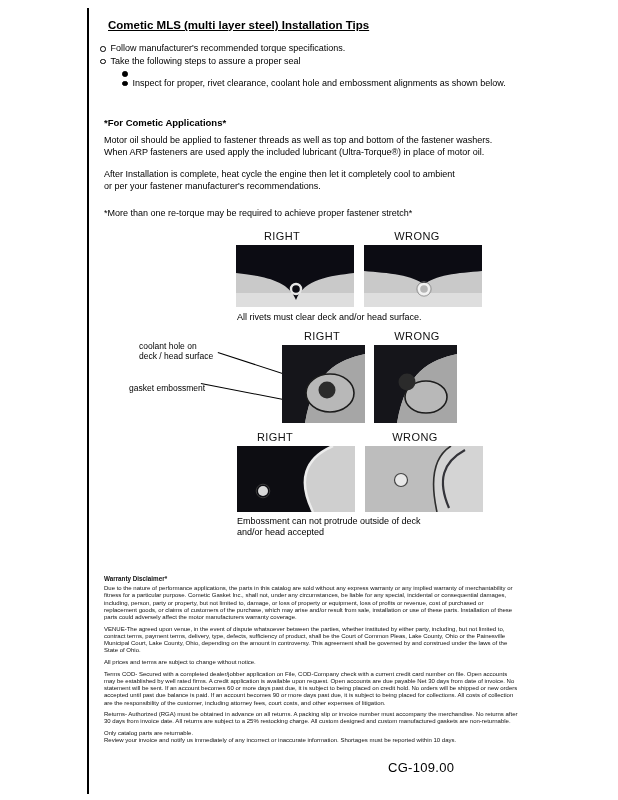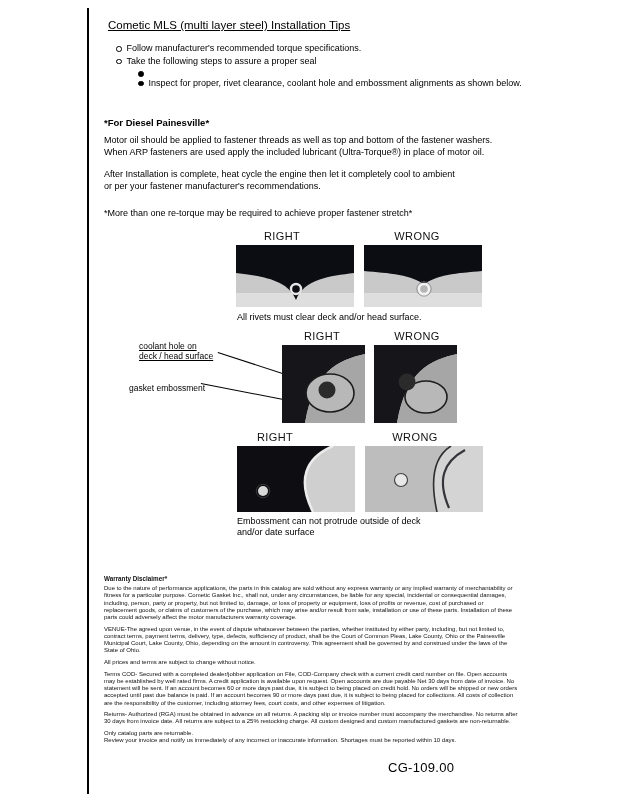--- a/index.html
+++ b/index.html
@@ -1,21 +1,21 @@
 <!DOCTYPE html>
 <html><head>
 <meta charset="utf-8">
 <style>
   html,body{margin:0;padding:0;background:#ffffff;}
   .page{position:relative;width:618px;height:800px;background:#ffffff;
         font-family:"Liberation Sans","DejaVu Sans",sans-serif;color:#000;overflow:hidden;}
   .edge-rule{position:absolute;left:87px;top:8px;width:2px;height:786px;background:#000;}
-  .title{position:absolute;left:108px;top:19px;font-size:11.5px;font-weight:normal;
+  .title{position:absolute;left:108px;top:19px;font-size:11.5px;font-weight:bold;
          text-decoration:underline;white-space:nowrap;}
-  .bullets{position:absolute;left:116px;top:42px;width:416px;font-size:9px;line-height:12.6px;}
+  .bullets{position:absolute;left:100px;top:42px;width:416px;font-size:9px;line-height:12.6px;}
   .brow{display:flex;align-items:flex-start;}
   .bmark{flex:none;width:3.5px;height:3.5px;border:1px solid #000;border-radius:50%;margin:4px 5px 0 0;}
   .sub{margin-left:22px;}
   .sub .bmark{background:#000;}
   .h-diesel{position:absolute;left:104px;top:117px;font-size:9.5px;font-weight:bold;}
   .para{position:absolute;left:104px;width:412px;font-size:9px;line-height:11.6px;}
   .p1{top:135px;} .p2{top:169px;} .note{top:208px;}
   .fig-label{position:absolute;font-size:11px;letter-spacing:.4px;text-align:center;color:#111;}
   .fig-img{position:absolute;display:block;}
   .fig-caption{position:absolute;font-size:9px;line-height:11px;color:#000;}
@@ -46,21 +46,21 @@
     </div>
     <div class="brow sub">
       <span class="bmark"></span>
     </div>
     <div class="brow sub">
       <span class="bmark"></span>
       <span>Inspect for proper, rivet clearance, coolant hole and embossment alignments as shown below.</span>
     </div>
   </div>
 
-  <div class="h-diesel">*For Diesel Painesville*</div>
+  <div class="h-diesel">*For Cometic Applications*</div>
 
   <div class="para p1">
     <div>Motor oil should be applied to fastener threads as well as top and bottom of the fastener washers.</div>
     <div>When ARP fasteners are used apply the included lubricant (Ultra-Torque®) in place of motor oil.</div>
   </div>
 
   <div class="para p2">
     <div>After Installation is complete, heat cycle the engine then let it completely cool to ambient</div>
     <div>or per your fastener manufacturer's recommendations.</div>
   </div>
@@ -83,21 +83,21 @@
     <path d="M0,0 H118 V26 C94,28 70,30 60,40 C50,30 24,28 0,26 Z" fill="#0c0c13"></path>
     <circle cx="60" cy="44" r="7.2" fill="none" stroke="#8a8a8a" stroke-width="0.8"></circle>
     <circle cx="60" cy="44" r="5" fill="#b5b5b5" stroke="#f2f2f2" stroke-width="2.4"></circle>
   </svg>
 
   <div class="fig-caption" style="left:237px;top:312px;">All rivets must clear deck and/or head surface.</div>
 
   <div class="fig-label" style="left:292px;top:330px;width:60px;">RIGHT</div>
   <div class="fig-label" style="left:385px;top:330px;width:64px;">WRONG</div>
 
-  <div class="annot" style="left:139px;top:341px;width:90px;text-decoration:underline;">
+  <div class="annot" style="left:139px;top:341px;width:90px;">
     <div>coolant hole on</div>
     <div>deck / head surface</div>
   </div>
   <div class="annot" style="left:129px;top:375px;margin-top:8px;">gasket embossment</div>
 
   <div class="connector" style="left:218px;top:352px;width:106px;transform:rotate(18deg);"></div>
   <div class="connector" style="left:201px;top:383px;width:110px;transform:rotate(11deg);"></div>
 
   <svg class="fig-img" style="left:282px;top:345px;" width="83" height="78" viewBox="0 0 83 78">
     <rect width="83" height="78" fill="#c2c2c2"></rect>
@@ -128,21 +128,21 @@
   </svg>
 
   <svg class="fig-img" style="left:365px;top:446px;" width="118" height="66" viewBox="0 0 118 66">
     <rect width="118" height="66" fill="#d4d4d4"></rect>
     <path d="M0,0 H86 C70,10 64,30 72,66 H0 Z" fill="#bdbdbd"></path>
     <path d="M86,0 C70,10 64,30 72,66" fill="none" stroke="#2e2e2e" stroke-width="1.6"></path>
     <path d="M100,4 C78,16 72,34 84,62" fill="none" stroke="#34343a" stroke-width="2.2"></path>
     <circle cx="36" cy="34" r="6.5" fill="#e8e8e8" stroke="#444" stroke-width="1.2"></circle>
   </svg>
 
-  <div class="fig-caption" style="left:237px;top:516px;width:205px;">Embossment can not protrude outside of deck and/or date surface</div>
+  <div class="fig-caption" style="left:237px;top:516px;width:205px;">Embossment can not protrude outside of deck and/or head accepted</div>
 
   <div class="warranty">
     <div class="w-head">Warranty Disclaimer*</div>
     <div class="w-p">Due to the nature of performance applications, the parts in this catalog are sold without any express warranty or any implied warranty of merchantability or fitness for a particular purpose.  Cometic Gasket Inc., shall not, under any circumstances, be liable for any special, incidental or consequential damages, including, person, party or property, but not limited to, damage, or loss of property or equipment, loss of profits or revenue, cost of purchased or replacement goods, or claims of customers of the purchase, which may arise and/or result from sale, installation or use of these parts.  Installation of these parts could adversely affect the motor manufacturers warranty coverage.</div>
     <div class="w-p">VENUE-The agreed upon venue, in the event of dispute whatsoever between the parties, whether instituted by either party, including, but not limited to, contract terms, payment terms, delivery, type, defects, sufficiency of product, shall be the Court of Common Pleas, Lake County, Ohio or the Painesville Municipal Court, Lake County, Ohio, depending on the amount in controversy. This agreement shall be governed by and construed under the laws of the State of Ohio.</div>
     <div class="w-p">All prices and terms are subject to change without notice.</div>
     <div class="w-p">Terms COD- Secured with a completed dealer/jobber application on File, COD-Company check with a current credit card number on file.  Open accounts may be established by well rated firms.  A credit application is available upon request.  Open accounts are due payable Net 30 days from date of invoice.  No statement will be sent.  If an account becomes 60 or more days past due, it is subject to being placed on credit hold.  No orders will be shipped or new orders accepted until past due balance is paid.  If an account becomes 90 or more days past due, it is subject to being placed for collections.  All costs of collection are the responsibility of the customer, including attorney fees, court costs, and other expenses of litigation.</div>
     <div class="w-p">Returns- Authorized (RGA) must be obtained in advance on all returns.  A packing slip or invoice number must accompany the merchandise.  No returns after 30 days from invoice date.  All returns are subject to a 25% restocking charge.  All custom designed and custom manufactured gaskets are non-returnable.</div>
     <div class="w-p" style="margin-bottom:0;">Only catalog parts are returnable.</div>
     <div class="w-p">Review your invoice and notify us immediately of any incorrect or inaccurate information.  Shortages must be reported within 10 days.</div>

